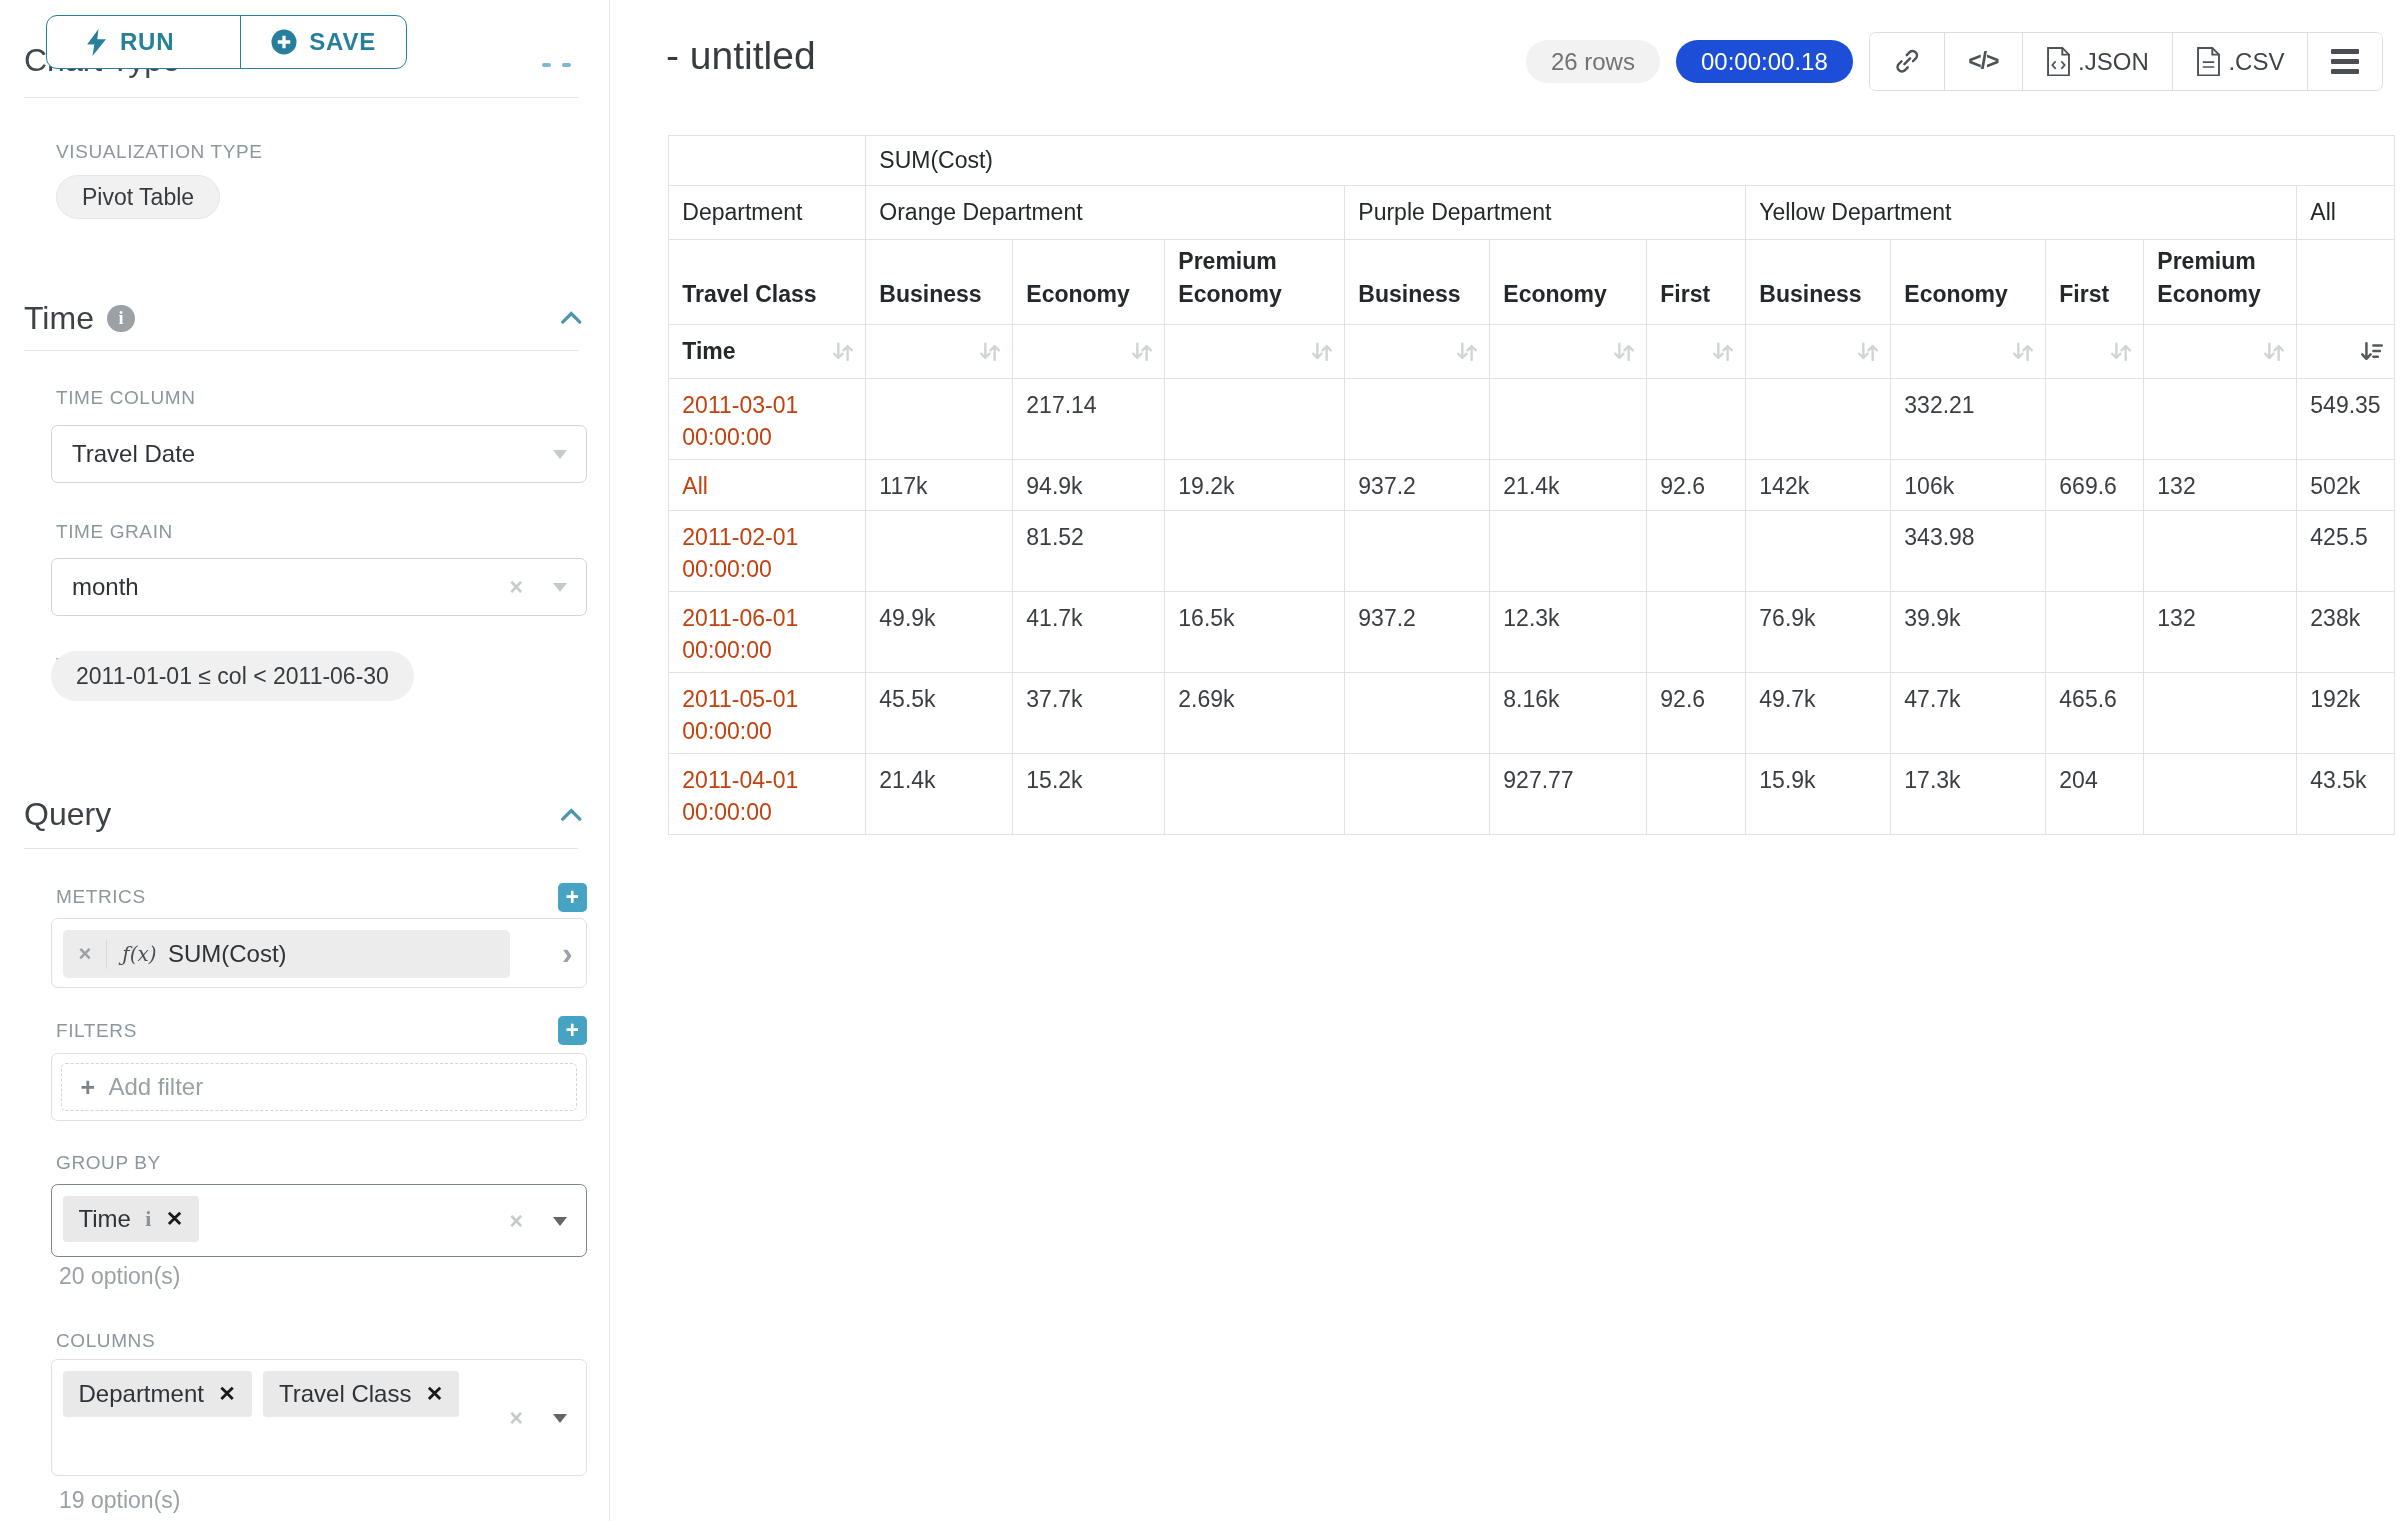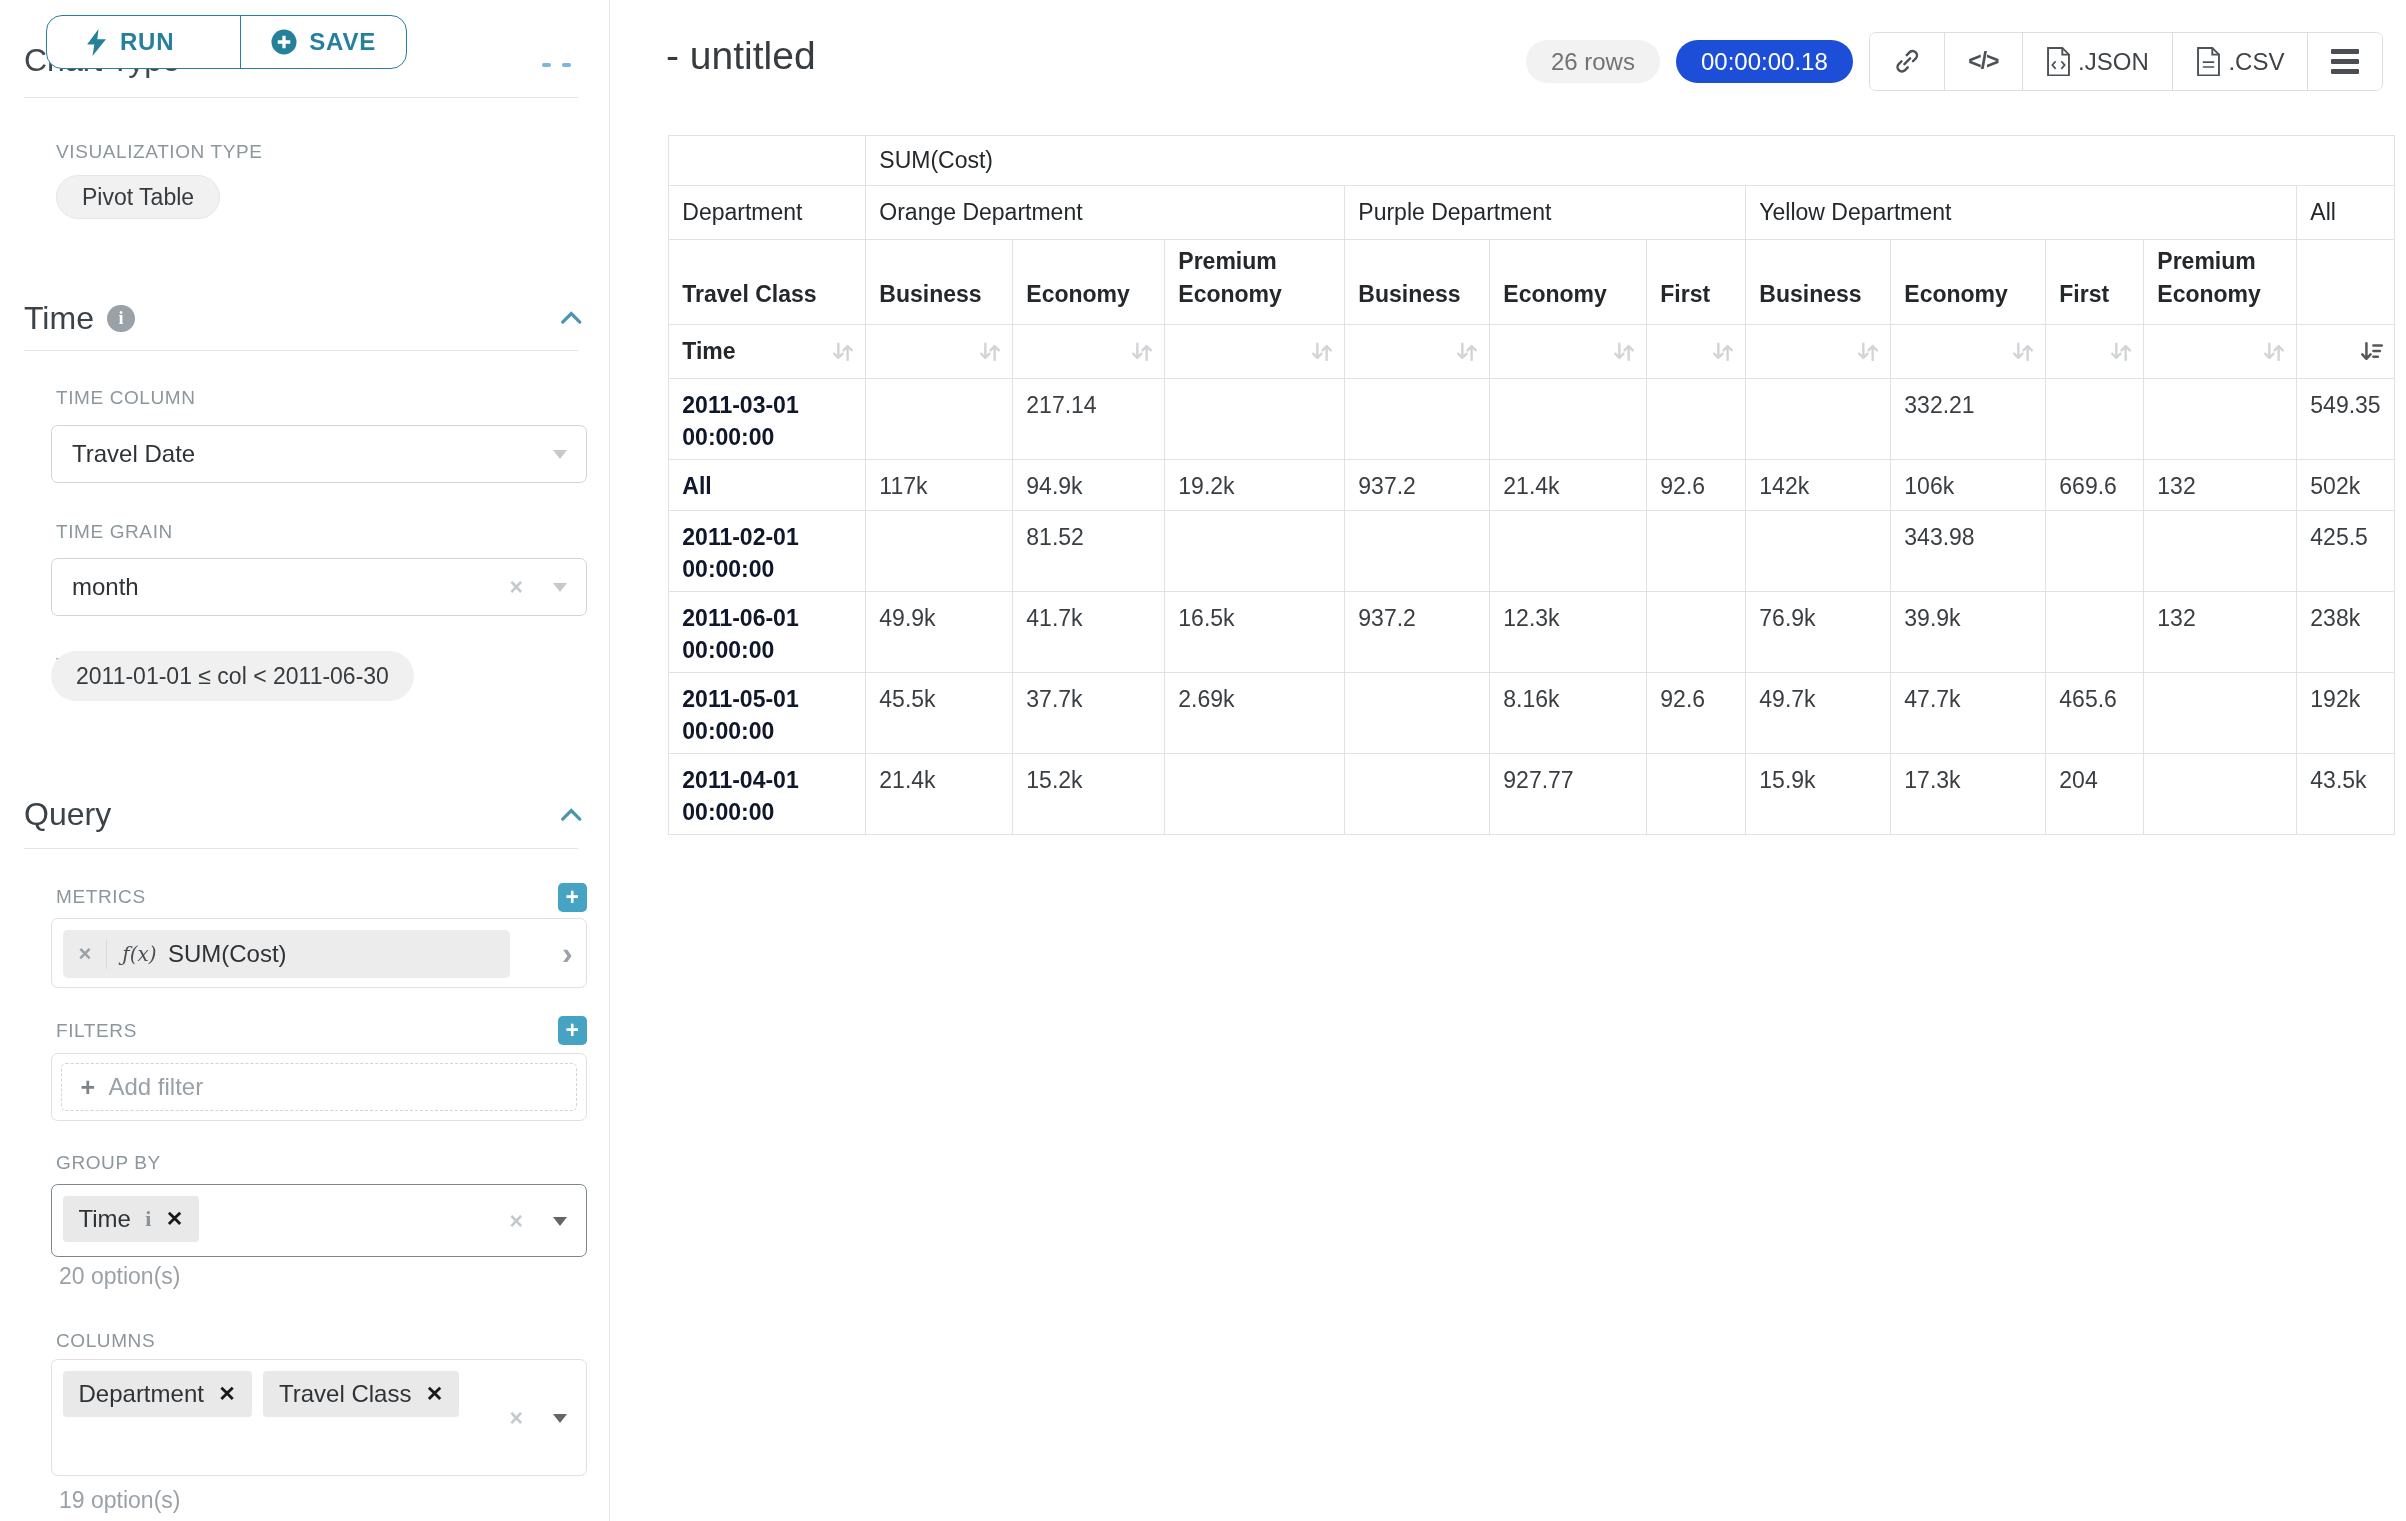--- a/index.html
+++ b/index.html
@@ -2,21 +2,21 @@
 <html style="font-size:15px"><head>
 <meta charset="utf-8">
 <style>
   html,body{margin:0;padding:0;width:2406px;height:1522px;overflow:hidden;
     font-family:"Liberation Sans",sans-serif;background:#fff;color:#333;}
   
   #sidebar{position:absolute;left:0;top:0;width:609px;height:1522px;background:#fff;}
   #panel-divider{position:absolute;left:609px;top:0;width:1px;height:1522px;background:#e8e8e8;}
   .clipped-heading{position:absolute;left:24px;top:42px;font-size:32px;color:#41484e;z-index:1;}
   .btn-pair{position:absolute;left:46px;top:15px;width:361px;height:54px;display:flex;z-index:2;
-    background:#fff;border:1.9px solid #27809b;border-radius:16px;box-sizing:border-box;gap:28px;}
+    background:#fff;border:1.9px solid #27809b;border-radius:11px;box-sizing:border-box;gap:28px;}
   .btn-pair .half{flex:1;display:flex;align-items:center;justify-content:center;gap:12.4px;
     color:#27809b;font-size:24px;font-weight:700;letter-spacing:0.8px;cursor:pointer;}
   .btn-pair .half+.half{border-left:1.9px solid #27809b;}
   .drag-dots{position:absolute;left:542px;top:63px;z-index:3;display:flex;gap:11.4px;}
   .drag-dots i{width:8.6px;height:3.8px;border-radius:1.9px;background:#7db6d6;}
   .rule{position:absolute;left:24px;width:554px;height:1px;background:#e4e4e4;}
   .ctl-label{position:absolute;left:56px;font-size:19px;letter-spacing:0.6px;color:#8c979d;}
   .pill{position:absolute;background:#f0f0f0;border-radius:950px;display:inline-flex;
     align-items:center;padding:0 25px;font-size:23px;color:#363b3f;}
   .sec-head{position:absolute;left:24px;font-size:32px;color:#3b4248;display:flex;align-items:center;gap:13.3px;}
@@ -62,21 +62,21 @@
   
   #pivot{position:absolute;left:668px;top:135px;border-collapse:separate;border-spacing:1.9px;
     background:#e2e2e2;table-layout:fixed;}
   #pivot th,#pivot td{background:#fff;font-size:23px;text-align:left;box-sizing:border-box;
     overflow:hidden;line-height:1.4;}
   tr.r-metric th{height:49px;vertical-align:middle;padding:0 0 0 13.3px;font-weight:500;color:#24282b;}
   tr.r-dept th{height:53px;vertical-align:middle;padding:0 0 0 13.3px;font-weight:500;color:#24282b;}
   tr.r-class th{height:84px;vertical-align:bottom;padding:0 5.7px 14.3px 13.3px;font-weight:700;color:#24282b;}
   tr.r-sort th{height:53px;vertical-align:middle;padding:0 9.5px 0 13.3px;font-weight:700;color:#24282b;cursor:pointer;}
   tr.r-sort .sortwrap{display:flex;align-items:center;justify-content:space-between;}
-  tr.body-row th{font-weight:700;color:#0f172a;vertical-align:top;padding:9.5px 5.7px 0 13.3px;}
+  tr.body-row th{font-weight:400;color:#c2410c;vertical-align:top;padding:9.5px 5.7px 0 13.3px;}
   tr.body-row td{font-weight:400;color:#3a3e42;vertical-align:top;padding:9.5px 5.7px 0 13.3px;}
   tr.h84 th,tr.h84 td{height:80px;}
   tr.h53 th,tr.h53 td{height:50px;}
   tr.stripe th,tr.stripe td{background:#fafafa;}
 </style>
 </head>
 <body>
 
 <div id="sidebar">
   <div class="clipped-heading">Chart Type</div>

